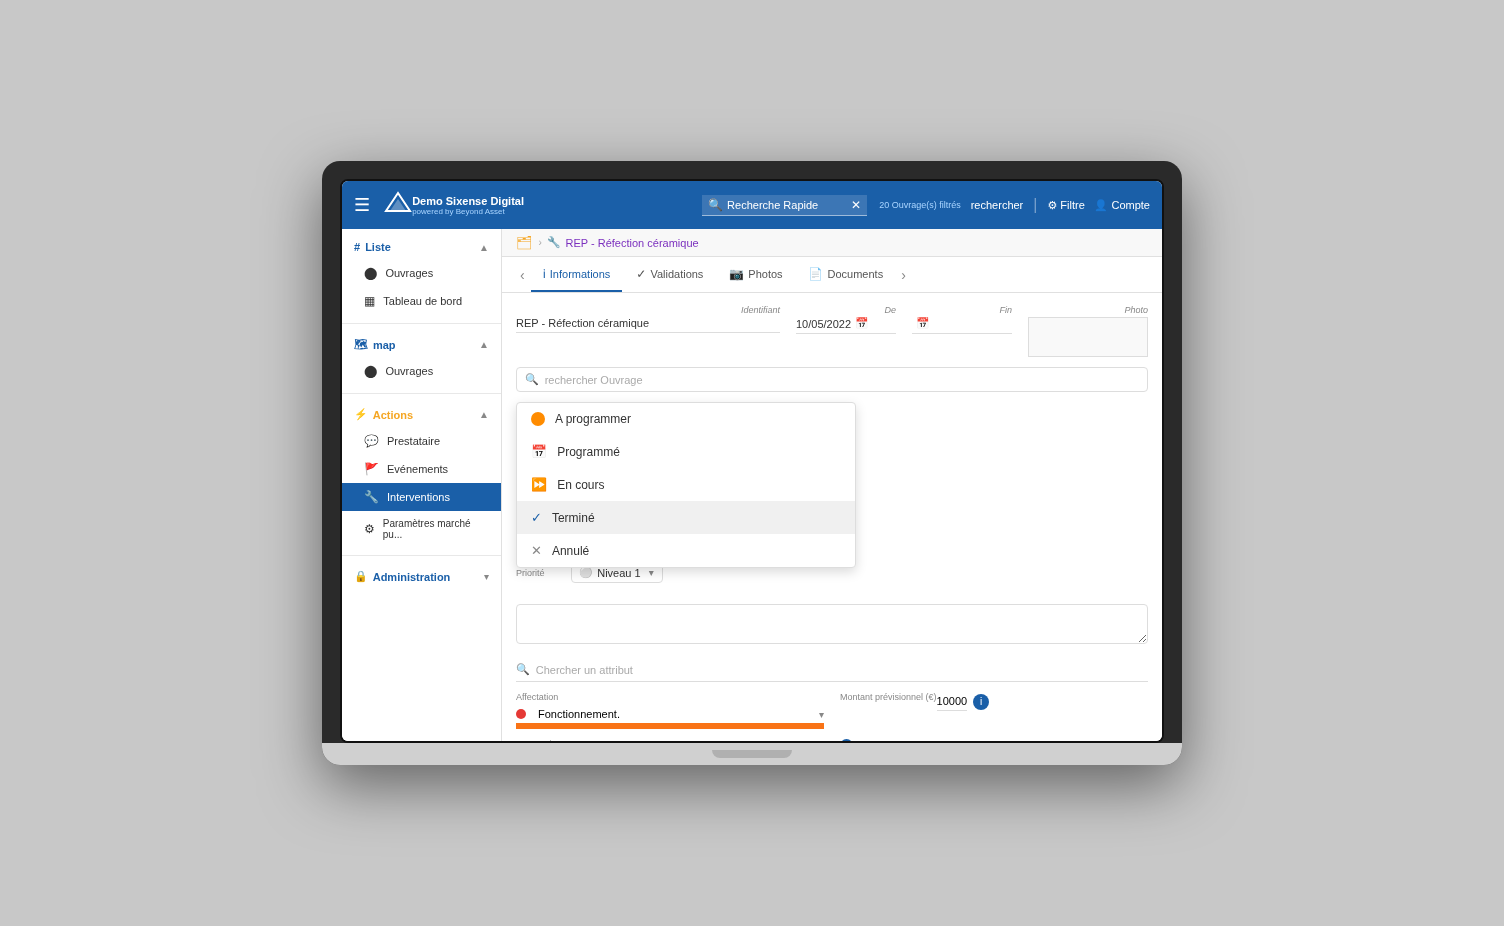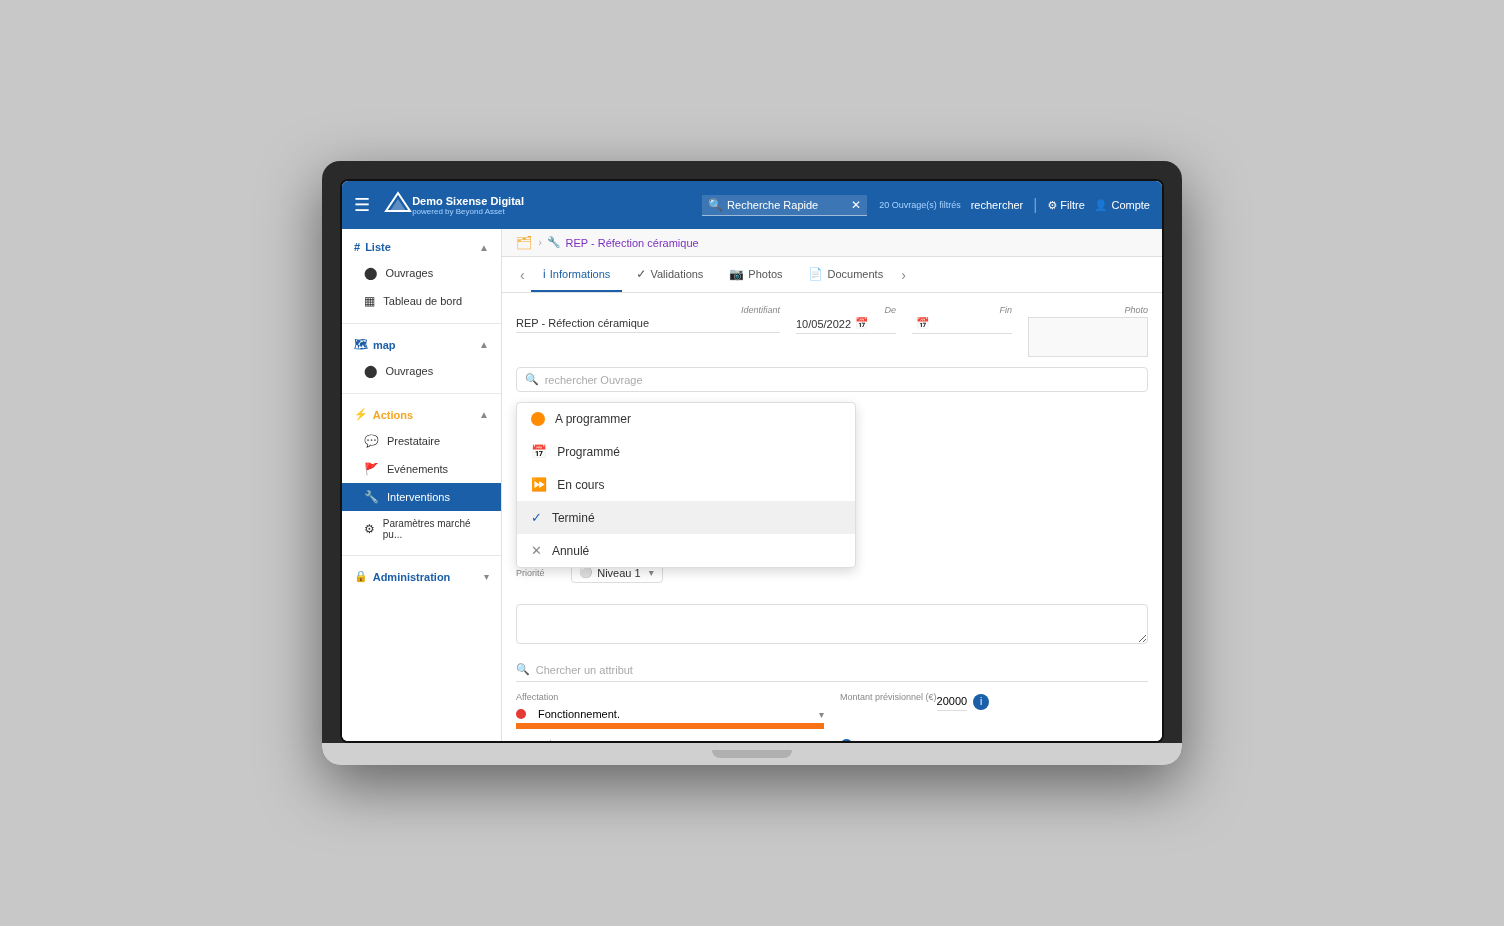--- a/index.html
+++ b/index.html
@@ -663,21 +663,21 @@
                   <div class="field-label-small">Affectation</div>
                   <div class="affectation-select">
                     <div class="affectation-dot"></div>
                     <span>Fonctionnement.</span>
                     <span class="affectation-arrow">▾</span>
                   </div>
                 </div>
                 <div class="montant-field">
                   <div class="field-label-small">Montant prévisionnel (€)</div>
                   <div class="montant-row">
-                    <div class="montant-value">20000</div>
+                    <div class="montant-value">10000</div>
                     <div class="info-icon">i</div>
                   </div>
                 </div>
               </div>
 
               <div class="prestataire-row">
                 <div class="prestataire-field">
                   <div class="field-label-small">Prestataire</div>
 
                 </div>

